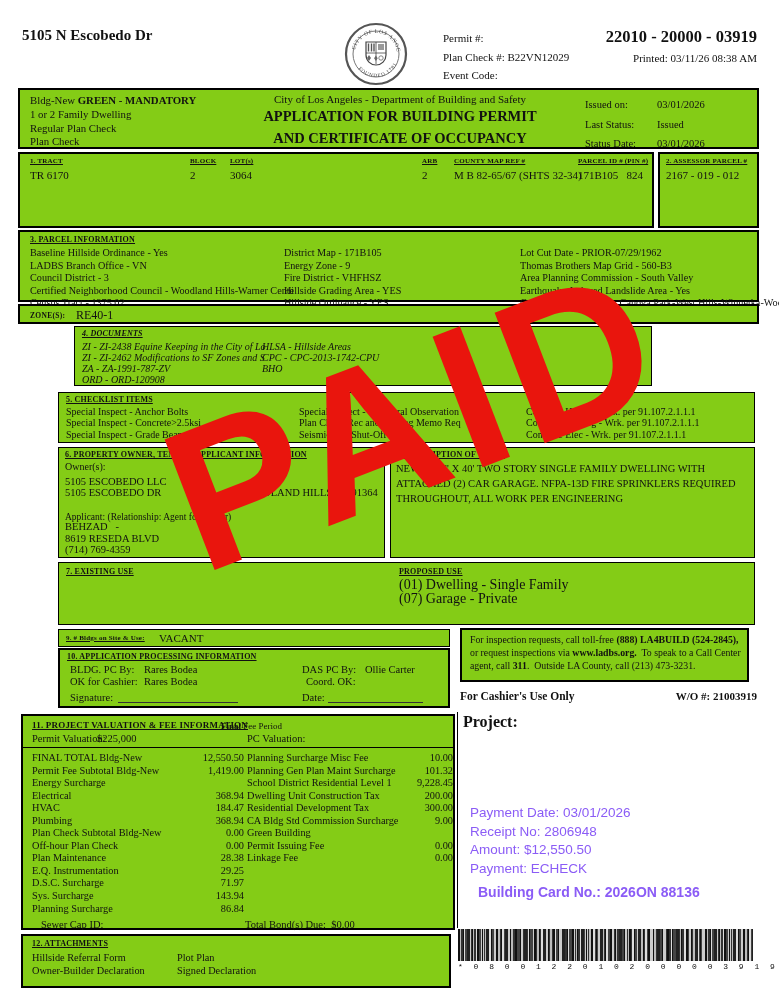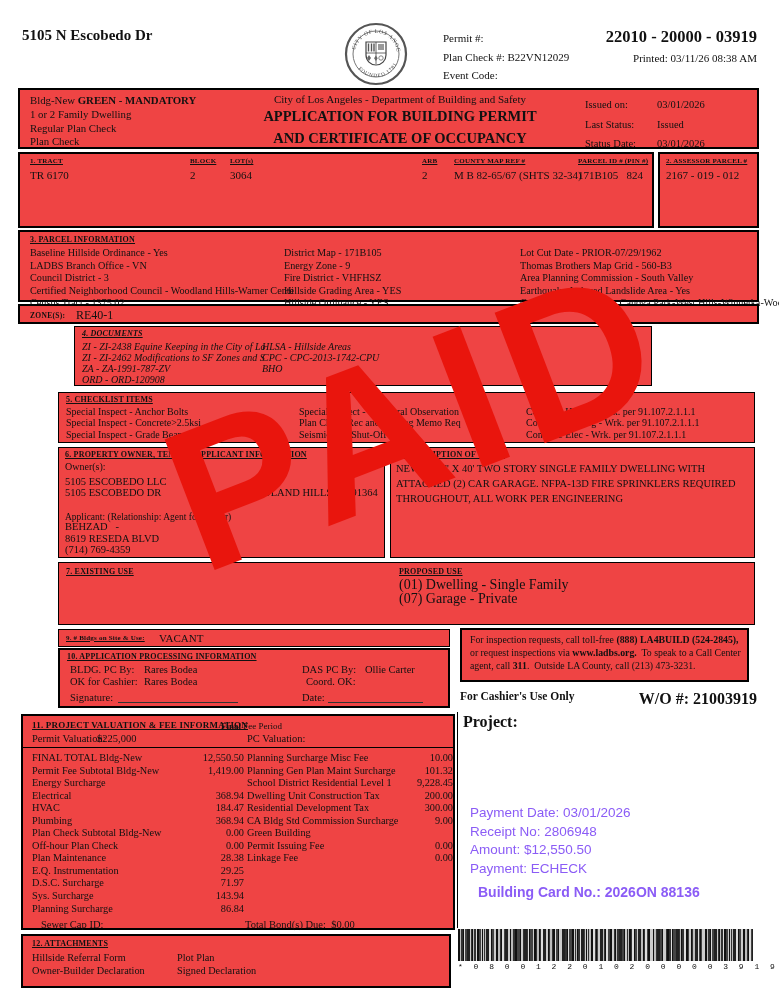--- a/index.html
+++ b/index.html
@@ -1,18 +1,18 @@
 <!DOCTYPE html>
 <html><head>
 <meta charset="utf-8">
 <style>
   html,body{margin:0;padding:0;background:#fff;}
   .page{position:relative;width:779px;height:1008px;background:#fff;overflow:hidden;
         font-family:"Liberation Serif",serif;color:#111;}
-  .box{position:absolute;border:2px solid #000;box-sizing:border-box;background:#ef4444;}
+  .box{position:absolute;border:2px solid #000;box-sizing:border-box;background:#84cc16;}
   .thin{border-width:1.5px;}
   .abs{position:absolute;}
   .sec-h{font-weight:bold;text-decoration:underline;font-size:8px;letter-spacing:.2px;white-space:nowrap;}
   .sec-h-sm{font-weight:bold;text-decoration:underline;font-size:7px;letter-spacing:.2px;white-space:nowrap;}
   .t9{font-size:9.5px;white-space:nowrap;}
   .t10{font-size:10px;white-space:nowrap;}
   .t105{font-size:10.5px;white-space:nowrap;}
   .t11{font-size:11px;white-space:nowrap;}
   .t12{font-size:12px;white-space:nowrap;}
   .b{font-weight:bold;}
@@ -254,21 +254,21 @@
       <div>
         <span>or request inspections via </span><span class="b">www.ladbs.org.</span><span style="white-space:pre;">  To speak to a Call Center</span>
       </div>
       <div>
         <span>agent, call </span><span class="b">311</span><span style="white-space:pre;">.  Outside LA County, call (213) 473-3231.</span>
       </div>
     </div>
   </div>
 
   <div class="abs b" style="left:460px;top:690px;font-size:11.5px;">For Cashier's Use Only</div>
-  <div class="abs b" style="left:600px;top:690px;width:157px;text-align:right;font-size:16px;">W/O #: 21003919</div>
+  <div class="abs b" style="left:600px;top:690px;width:157px;text-align:right;font-size:11px;">W/O #: 21003919</div>
 
   <div class="box" style="left:21px;top:714px;width:434px;height:216px;">
     <span class="abs sec-h" style="left:9px;top:4px;font-size:9px;">11. PROJECT VALUATION &amp; FEE INFORMATION</span>
     <span class="abs" style="left:198px;top:5px;font-size:9px;white-space:nowrap;"><span class="b">Final</span><span> Fee Period</span></span>
     <span class="abs t105 ul" style="left:9px;top:17px;">Permit Valuation:</span>
     <span class="abs t105" style="left:74px;top:17px;">$225,000</span>
     <span class="abs t105 ul" style="left:224px;top:17px;">PC Valuation:</span>
     <div class="abs" style="left:0;top:31px;width:100%;border-top:1.5px solid #000;"></div>
     <div class="abs feecol" style="left:9px;top:36px;width:212px;">
 

